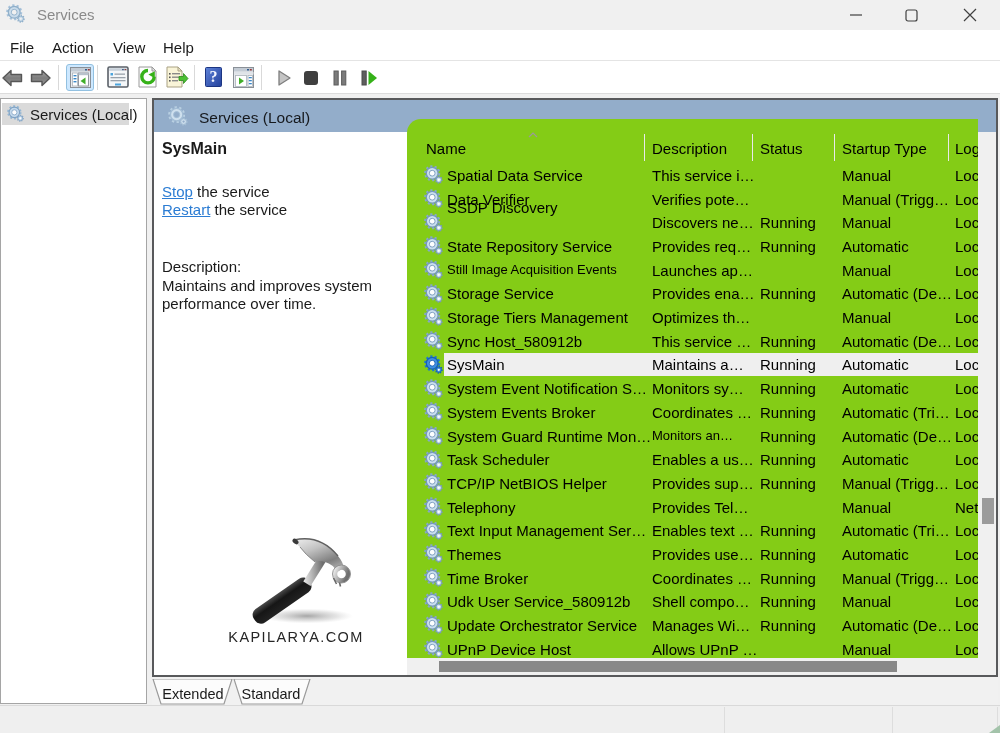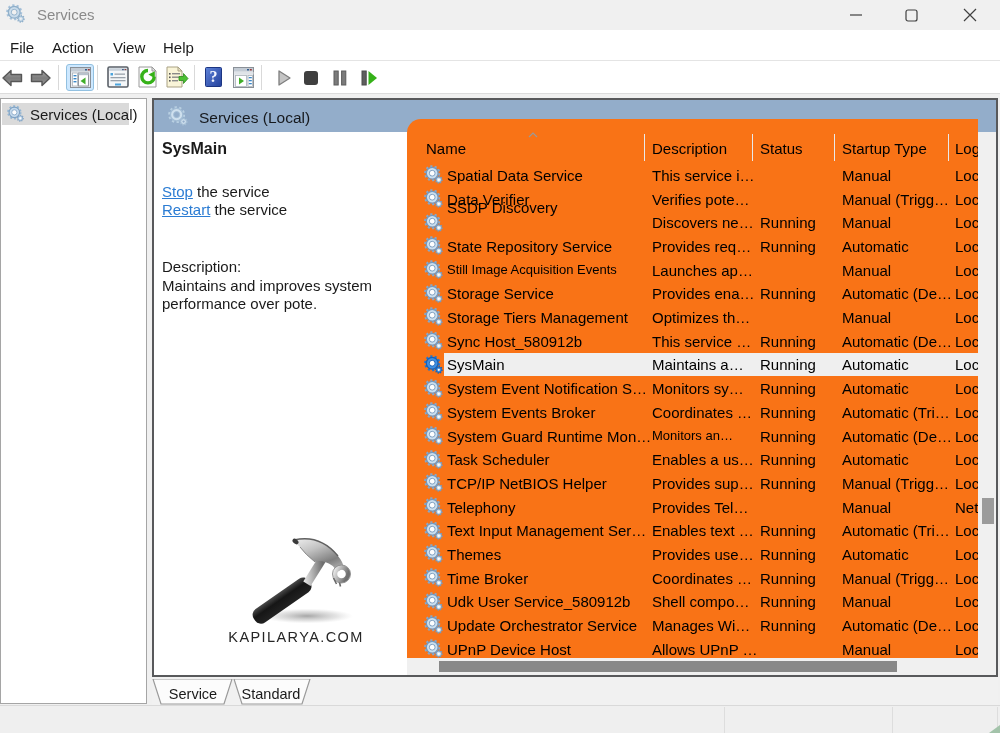--- a/index.html
+++ b/index.html
@@ -154,21 +154,21 @@
 <circle cx="14.8" cy="14.8" r="3.1" fill="none" stroke="#a3bdd5" stroke-width="1.7" stroke-dasharray="1.15,1.2"></circle>
 <circle cx="14.8" cy="14.8" r="2.7" fill="#cfe0ee" stroke="#a3bdd5" stroke-width="0.9"></circle>
 <circle cx="14.8" cy="14.8" r="1.1" fill="#93adca"></circle>
 </svg>
 <div class="txt" style="left:199px;top:109px;font-size:15.5px;color:#16191d">Services (Local)</div>
 <div class="txt" style="left:162px;top:140px;font-size:16px;font-weight:bold">SysMain</div>
 <div class="txt" style="left:162px;top:183px;font-size:15px"><span style="color:#2b7cd3;text-decoration:underline">Stop</span> the service</div>
 <div class="txt" style="left:162px;top:201px;font-size:15px"><span style="color:#2b7cd3;text-decoration:underline">Restart</span> the service</div>
 <div class="txt" style="left:162px;top:258px;font-size:15px">Description:</div>
 <div class="txt" style="left:162px;top:277px;font-size:15px">Maintains and improves system</div>
-<div class="txt" style="left:162px;top:295px;font-size:15px">performance over pote.</div>
+<div class="txt" style="left:162px;top:295px;font-size:15px">performance over time.</div>
 <svg class="abs" style="left:245px;top:522px" width="110" height="104" viewBox="0 0 110 104">
 <defs>
 <linearGradient id="met" x1="0" y1="0" x2="0.6" y2="1">
         <stop offset="0" stop-color="#efefef"></stop>
         <stop offset="0.4" stop-color="#c2c2c2"></stop>
         <stop offset="0.8" stop-color="#7f7f7f"></stop>
         <stop offset="1" stop-color="#a5a5a5"></stop>
       </linearGradient>
 <linearGradient id="met2" x1="0" y1="0" x2="1" y2="0.4">
         <stop offset="0" stop-color="#ededed"></stop>
@@ -195,21 +195,21 @@
     </g>
 <path d="M49 18 Q75 12 93 34 Q98 40 99 46 L92 50 Q88 42 80 40 Q74 38 70 40 Q60 32 55 25 Q51 22 49 18 Z" fill="url(#met)"></path>
 <path d="M49 18 Q75 12 93 34" fill="none" stroke="#606060" stroke-width="1.4"></path>
 <path d="M55 25 Q60 32 70 40" fill="none" stroke="#8a8a8a" stroke-width="1"></path>
 <ellipse cx="50.5" cy="19.5" rx="3.4" ry="2.2" transform="rotate(38 50.5 19.5)" fill="#3a3a3a"></ellipse>
 <circle cx="96.5" cy="52" r="6.6" fill="none" stroke="url(#met2)" stroke-width="4.6"></circle>
 <circle cx="96.5" cy="52" r="9" fill="none" stroke="#8c8c8c" stroke-width="0.9"></circle>
 <path d="M88.5 56 L91.5 62 M94.5 60.5 L95.5 64.5" stroke="#6a6a6a" stroke-width="1.6"></path>
 </svg>
 <div class="txt" style="left:296px;top:629px;transform:translateX(-50%);font-size:14.5px;letter-spacing:1.4px;color:#262626">KAPILARYA.COM</div>
-<div class="abs" style="left:407px;top:119px;width:571px;height:539px;background:#f97316;border-top-left-radius:14px;overflow:hidden">
+<div class="abs" style="left:407px;top:119px;width:571px;height:539px;background:#84cc16;border-top-left-radius:14px;overflow:hidden">
 <div style="position:absolute;left:19px;top:21px;font-size:15px;white-space:nowrap">Name</div>
 <div style="position:absolute;left:245px;top:21px;font-size:15px;white-space:nowrap">Description</div>
 <div style="position:absolute;left:353px;top:21px;font-size:15px;white-space:nowrap">Status</div>
 <div style="position:absolute;left:435px;top:21px;font-size:15px;white-space:nowrap">Startup Type</div>
 <div style="position:absolute;left:548px;top:21px;font-size:15px;white-space:nowrap">Log On As</div>
 <svg style="position:absolute;left:121px;top:13px" width="10" height="6" viewBox="0 0 10 6">
       <path d="M1 5 L5 1 L9 5" fill="none" stroke="#9a9a9a" stroke-width="1.2"></path>
     </svg>
 <div style="position:absolute;left:237px;top:15px;width:1px;height:27px;background:#e9e9e9"></div>
 <div style="position:absolute;left:345px;top:15px;width:1px;height:27px;background:#e9e9e9"></div>
@@ -485,21 +485,21 @@
 <div style="position:absolute;left:548px;top:521.6px;font-size:15px;white-space:nowrap">Local Servi</div>
 </div>
 <div class="abs" style="left:407px;top:658px;width:571px;height:17px;background:#f0f0f0"></div>
 <div class="abs" style="left:439px;top:661px;width:458px;height:11px;background:#888888"></div>
 <div class="abs" style="left:978px;top:132px;width:18px;height:543px;background:#f0f0f0"></div>
 <div class="abs" style="left:982px;top:498px;width:12px;height:26px;background:#9b9b9b"></div>
 <div class="abs" style="left:152px;top:677px;width:846px;height:28px;background:#f1f1f1"></div>
 <svg class="abs" style="left:151px;top:679px" width="83" height="26" viewBox="0 0 83 26">
 <path d="M2 0 L81 0 L73 25 L10 25 Z" fill="#fcfcfc" stroke="#9a9a9a" stroke-width="1.2"></path>
 </svg>
-<div class="txt" style="left:193px;top:686px;transform:translateX(-50%);font-size:14.5px">Service</div>
+<div class="txt" style="left:193px;top:686px;transform:translateX(-50%);font-size:14.5px">Extended</div>
 <svg class="abs" style="left:232px;top:679px" width="80" height="26" viewBox="0 0 80 26">
 <path d="M2 0 L78 0 L70 25 L10 25 Z" fill="#fcfcfc" stroke="#9a9a9a" stroke-width="1.2"></path>
 </svg>
 <div class="txt" style="left:271px;top:686px;transform:translateX(-50%);font-size:14.5px">Standard</div>
 <div class="abs" style="left:0;top:705px;width:1000px;height:28px;background:#efefef;border-top:1px solid #d9d9d9"></div>
 <div class="abs" style="left:724px;top:707px;width:1px;height:26px;background:#dddddd"></div>
 <div class="abs" style="left:892px;top:707px;width:1px;height:26px;background:#dddddd"></div>
 <div class="abs" style="left:997px;top:707px;width:1px;height:26px;background:#dddddd"></div>
 <svg class="abs" style="left:989px;top:725px" width="11" height="8" viewBox="0 0 11 8">
     <path d="M11 8 L0 8 L11 0 Z" fill="#a3c3aa"></path>

